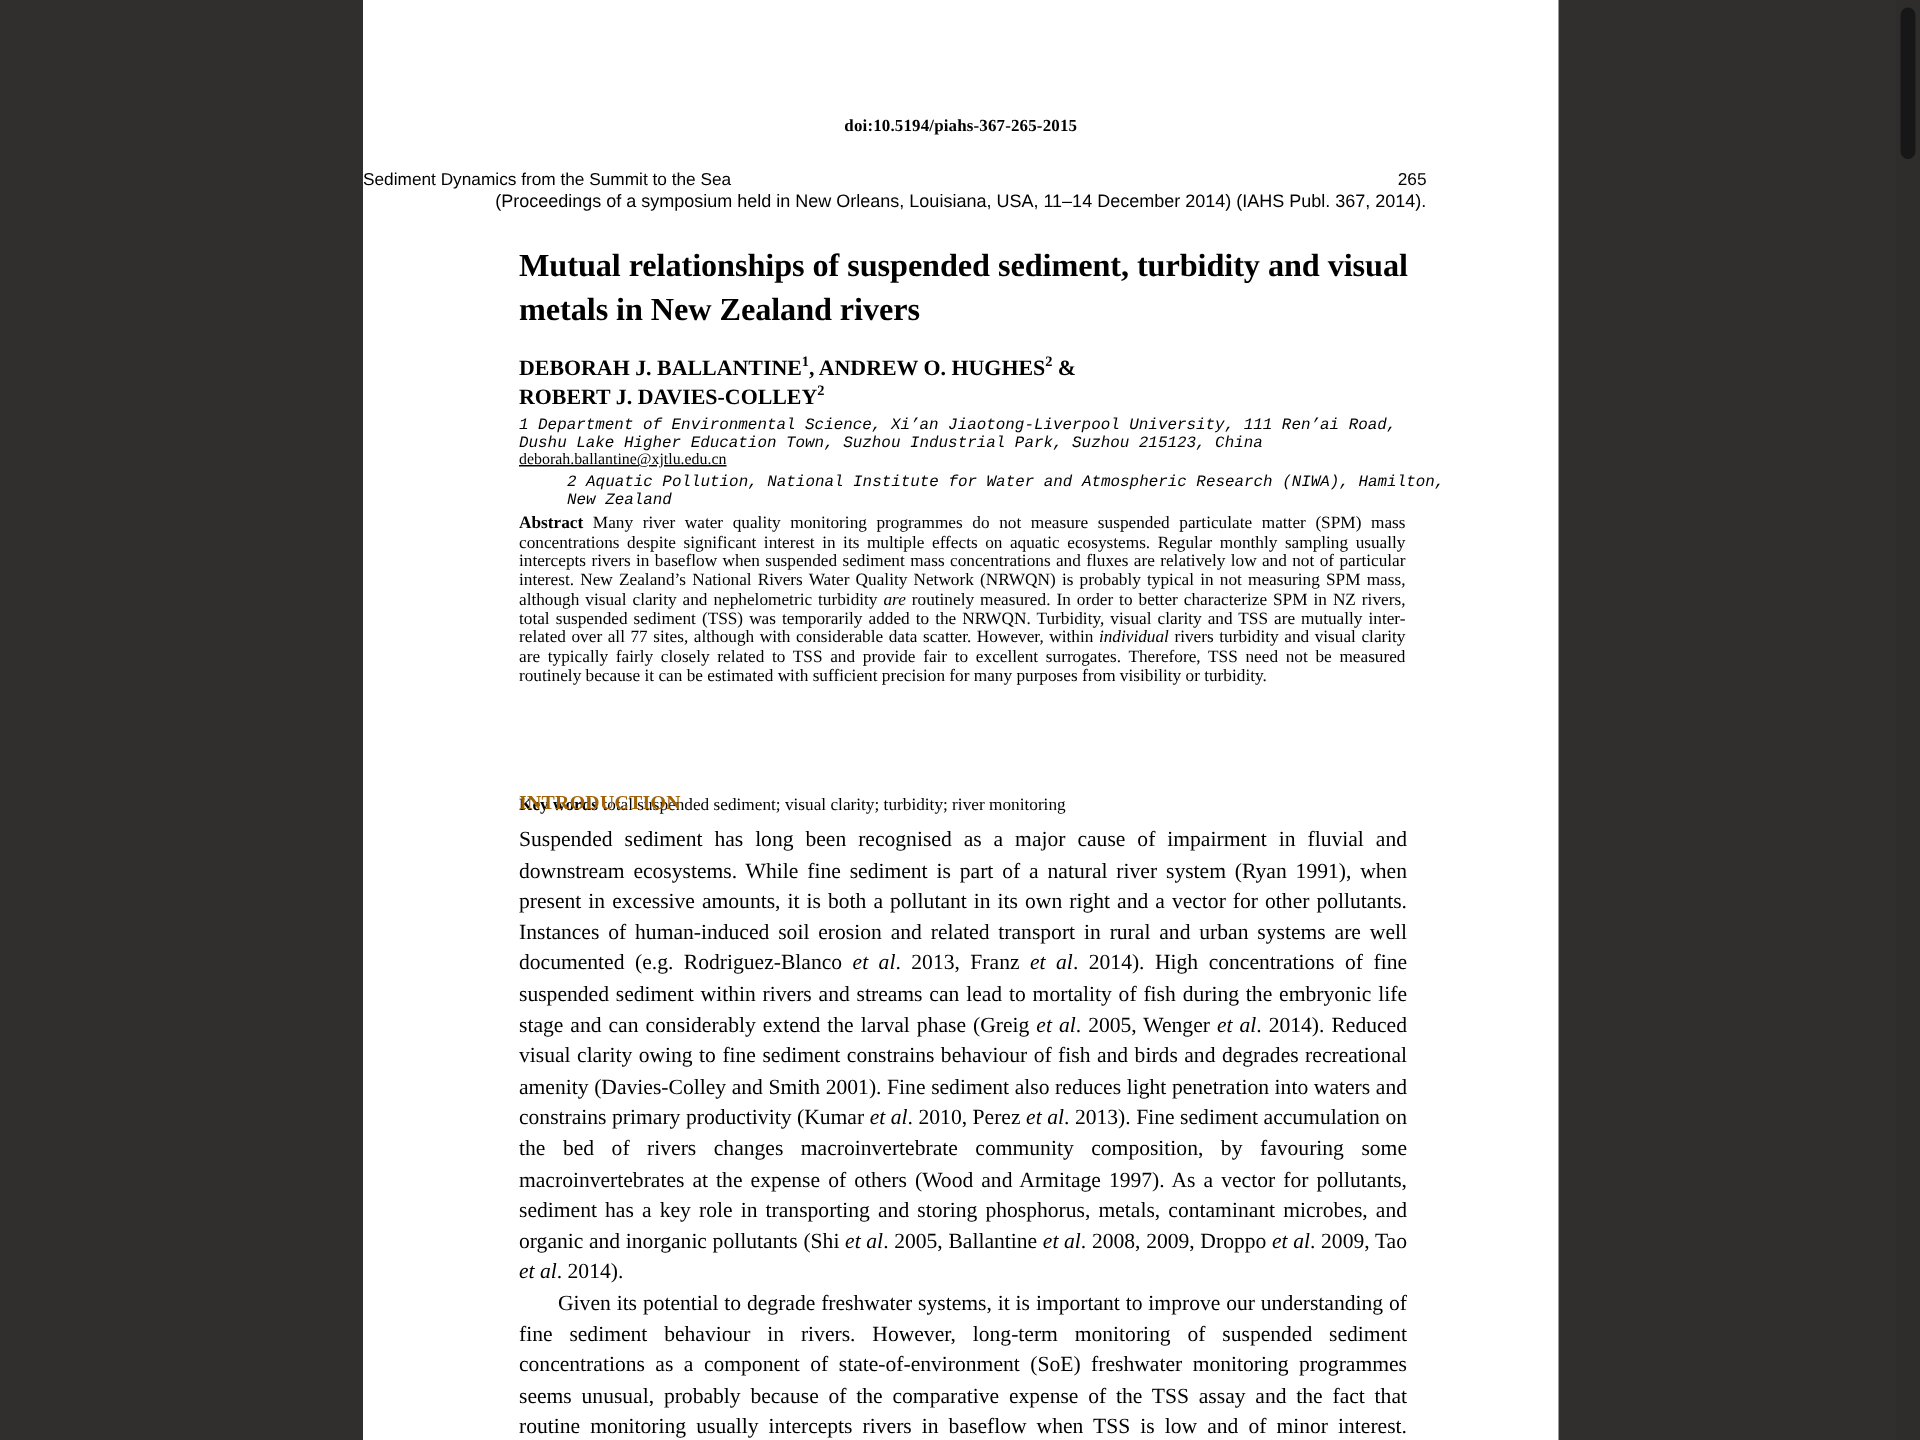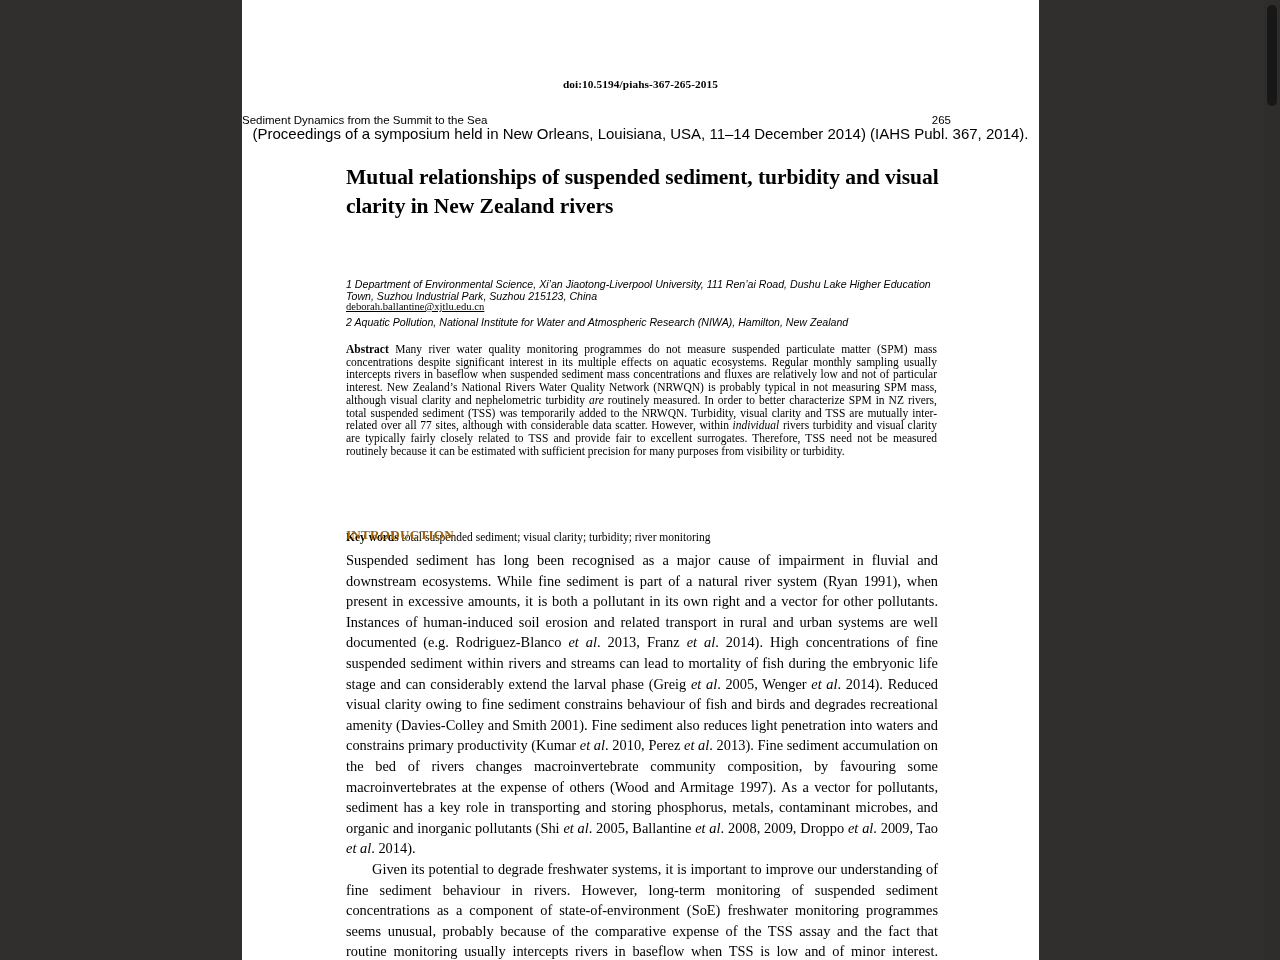--- a/index.html
+++ b/index.html
@@ -79,21 +79,21 @@
   .runhead-line1 {
     text-align: left;
     font-family: "Liberation Sans", sans-serif;
     font-size: 11.5px;
     color: #000;
     line-height: 14px;
   }
   .runhead-line2 {
     text-align: center;
     font-family: "Liberation Sans", sans-serif;
-    font-size: 15px;
+    font-size: 12px;
     color: #000;
     line-height: 14px;
   }
   .page-number {
     position: absolute;
     right: 88px;
     top: 0;
     font-family: "Liberation Sans", sans-serif;
     font-size: 11.5px;
     color: #000;
@@ -130,28 +130,28 @@
     font-size: 9.6px;
     vertical-align: super;
     line-height: 0;
   }
 
   
   .affil {
     position: absolute;
     left: 104px;
     width: 590px;
-    font-family: Liberation Sans, sans-serif;
+    font-family: Liberation Mono, monospace;
     font-style: italic;
     font-size: 10.6px;
     line-height: 12.2px;
     color: #000;
   }
   .affil-1 { top: 278px; }
-  .affil-2 { top: 316px; }
+  .affil-2 { top: 316px; margin-left: 32px; }
   .email {
     position: absolute;
     left: 104px;
     top: 301px;
     font-family: "Liberation Serif", serif;
     font-size: 10.6px;
     line-height: 12.2px;
     color: #000;
     text-decoration: underline;
   }
@@ -231,22 +231,26 @@
     <div class="page-inner">
 
       <div class="doi">doi:10.5194/piahs-367-265-2015</div>
 
       <div class="runhead">
         <div class="runhead-line1">Sediment Dynamics from the Summit to the Sea</div>
         <div class="runhead-line2">(Proceedings of a symposium held in New Orleans, Louisiana, USA, 11–14 December 2014) (IAHS Publ. 367, 2014).</div>
         <div class="page-number">265</div>
       </div>
 
-      <div class="title">Mutual relationships of suspended sediment, turbidity and visual clarity in New Zealand rivers</div>
-
+      <div class="title">Mutual relationships of suspended sediment, turbidity and visual metals in New Zealand rivers</div>
+
+      <div class="authors">
+        <span>DEBORAH J. BALLANTINE</span><sup>1</sup><span>, ANDREW O. HUGHES</span><sup>2</sup><span> &amp;</span><br>
+        <span>ROBERT J. DAVIES-COLLEY</span><sup>2</sup>
+      </div>
 
       <div class="affil affil-1">1 Department of Environmental Science, Xi’an Jiaotong-Liverpool University, 111 Ren’ai Road, Dushu Lake Higher Education Town, Suzhou Industrial Park, Suzhou 215123, China</div>
       <div class="email">deborah.ballantine@xjtlu.edu.cn</div>
       <div class="affil affil-2">2 Aquatic Pollution, National Institute for Water and Atmospheric Research (NIWA), Hamilton, New Zealand</div>
 
       <div class="abstract">
         <b>Abstract</b><span> Many river water quality monitoring programmes do not measure suspended particulate matter (SPM) mass concentrations despite significant interest in its multiple effects on aquatic ecosystems. Regular monthly sampling usually intercepts rivers in baseflow when suspended sediment mass concentrations and fluxes are relatively low and not of particular interest. New Zealand’s National Rivers Water Quality Network (NRWQN) is probably typical in not measuring SPM mass, although visual clarity and nephelometric turbidity </span><i>are</i><span> routinely measured. In order to better characterize SPM in NZ rivers, total suspended sediment (TSS) was temporarily added to the NRWQN. Turbidity, visual clarity and TSS are mutually inter-related over all 77 sites, although with considerable data scatter. However, within </span><i>individual</i><span> rivers turbidity and visual clarity are typically fairly closely related to TSS and provide fair to excellent surrogates. Therefore, TSS need not be measured routinely because it can be estimated with sufficient precision for many purposes from visibility or turbidity.</span>
       </div>
 
       <div class="keywords">

